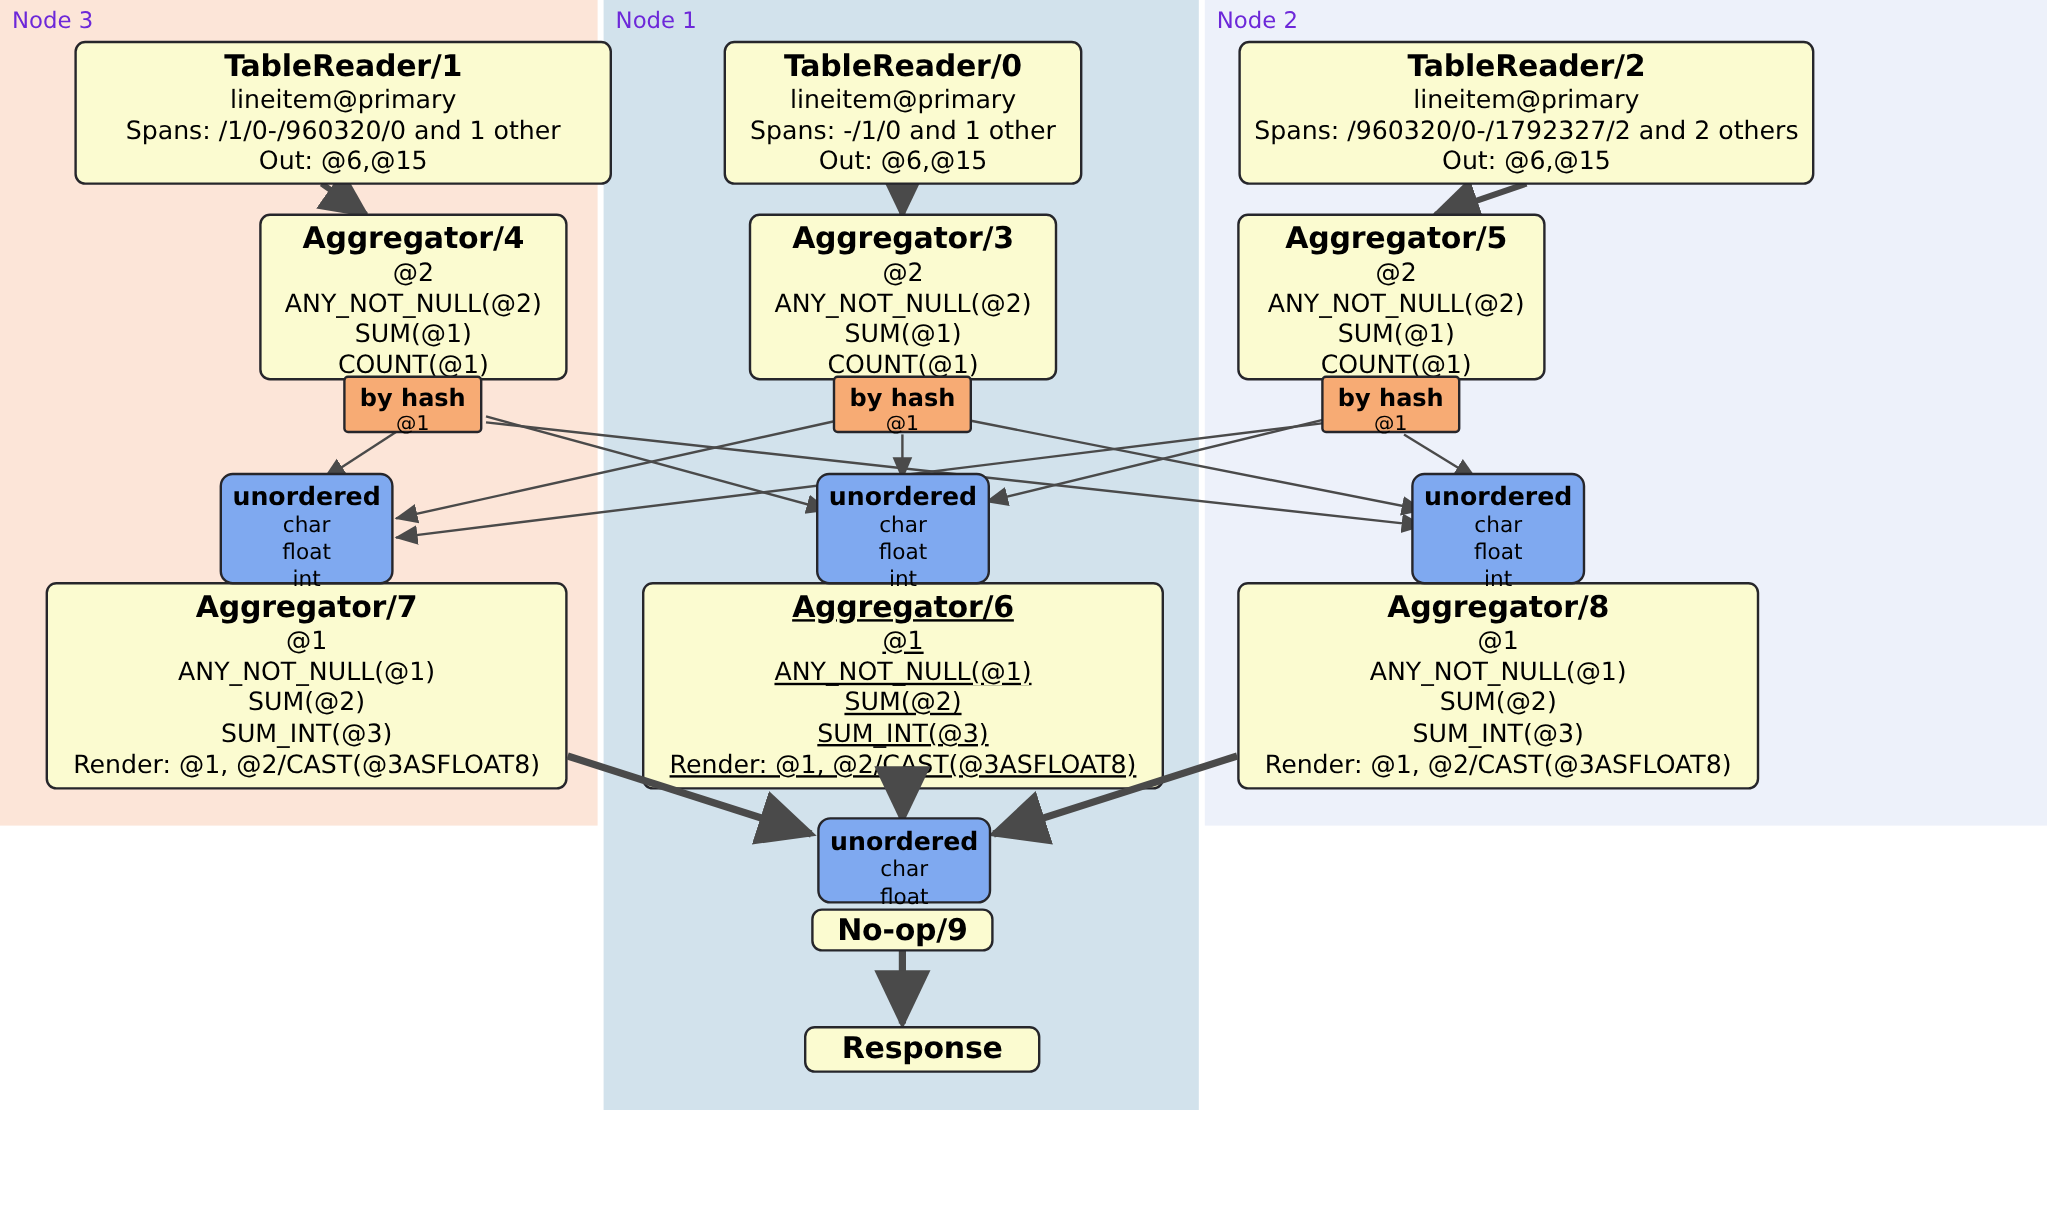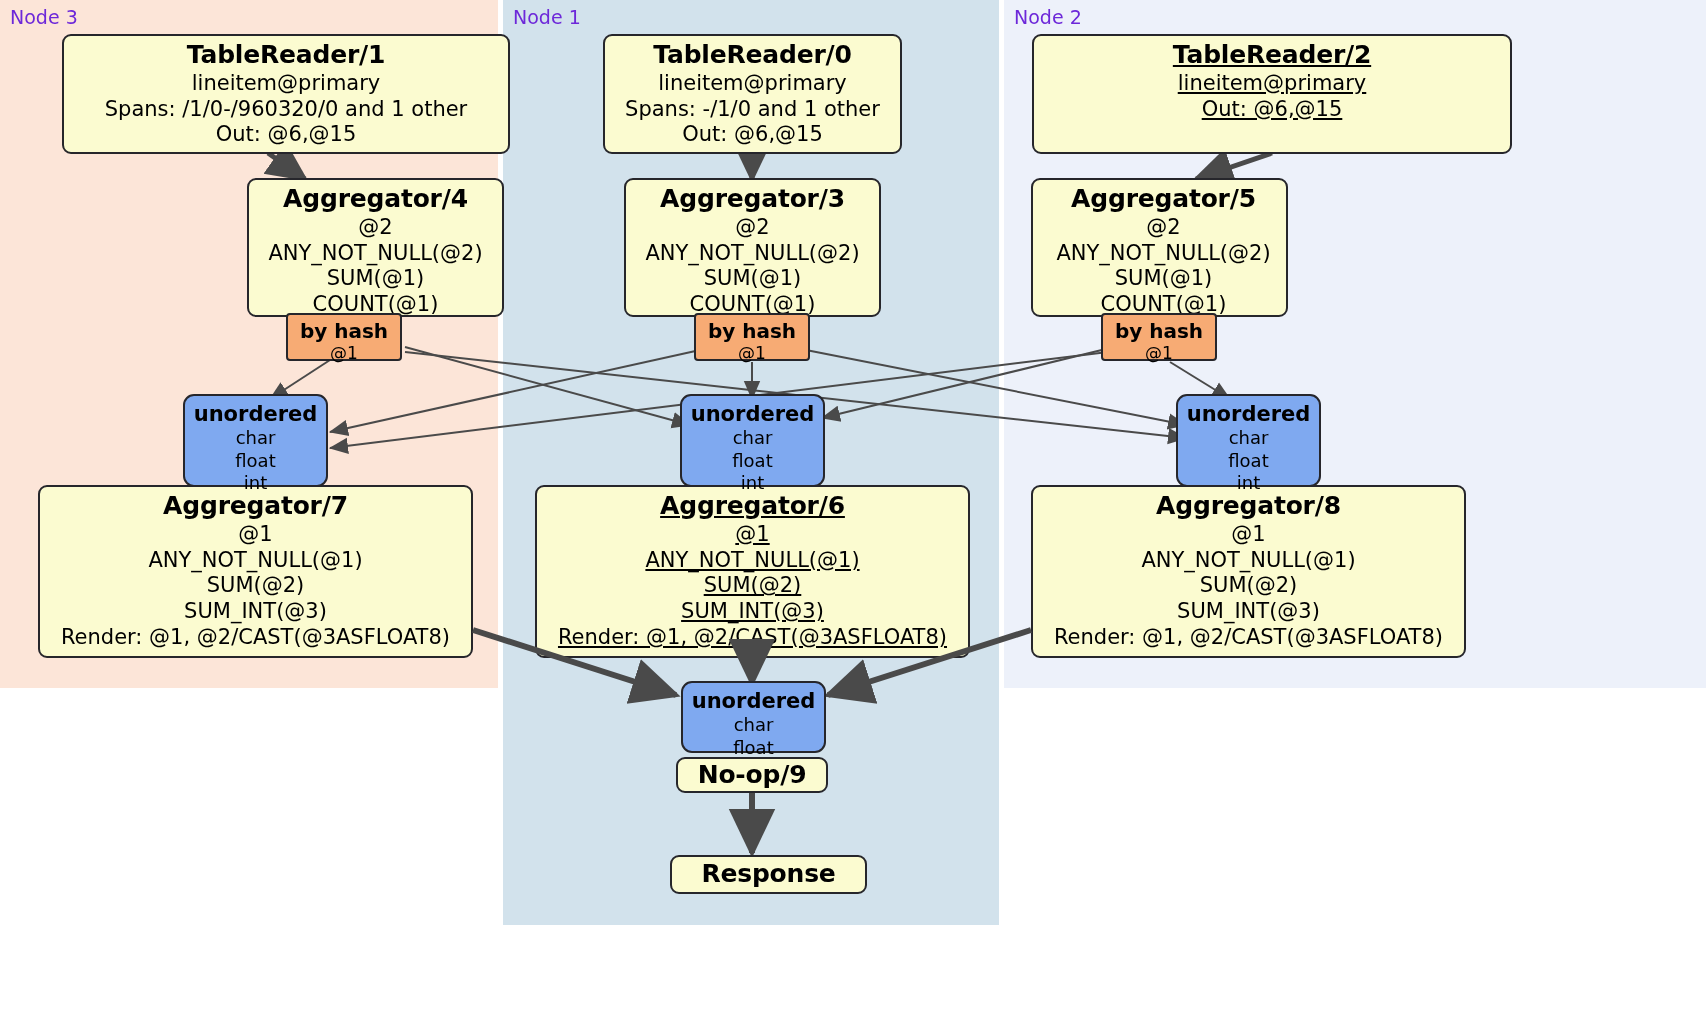--- a/index.html
+++ b/index.html
@@ -148,27 +148,28 @@
     <div class="line">Out: @6,@15</div>
   </div>
 
   <div class="proc" style="left:603px; top:34px; width:299px; height:120px; z-index:4;">
     <div class="title">TableReader/0</div>
     <div class="line">lineitem@primary</div>
     <div class="line">Spans: -/1/0 and 1 other</div>
     <div class="line">Out: @6,@15</div>
   </div>
 
-  <div class="proc" style="left:1032px; top:34px; width:480px; height:120px; z-index:4;text-decoration:underline;">
+  <div class="proc" style="left:1032px; top:34px; width:480px; height:120px; z-index:4;">
     <div class="title">TableReader/2</div>
     <div class="line">lineitem@primary</div>
+    <div class="line">Spans: /960320/0-/1792327/2 and 2 others</div>
     <div class="line">Out: @6,@15</div>
   </div>
 
-  <div class="proc" style="left:216px; top:178px; width:257px; height:139px; z-index:4;margin-left:31px;">
+  <div class="proc" style="left:216px; top:178px; width:257px; height:139px; z-index:4;">
     <div class="title">Aggregator/4</div>
     <div class="line">@2</div>
     <div class="line">ANY_NOT_NULL(@2)</div>
     <div class="line">SUM(@1)</div>
     <div class="line">COUNT(@1)</div>
   </div>
 
   <div class="proc" style="left:624px; top:178px; width:257px; height:139px; z-index:4;">
     <div class="title">Aggregator/3</div>
     <div class="line">@2</div>

